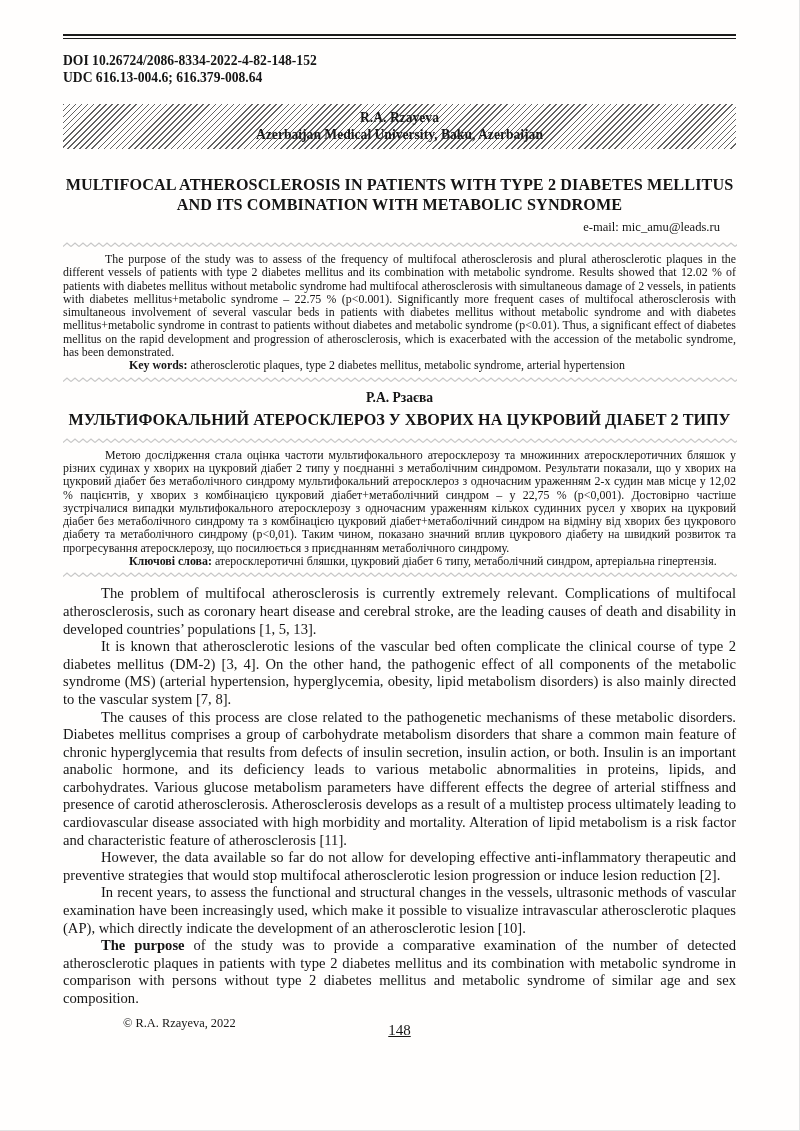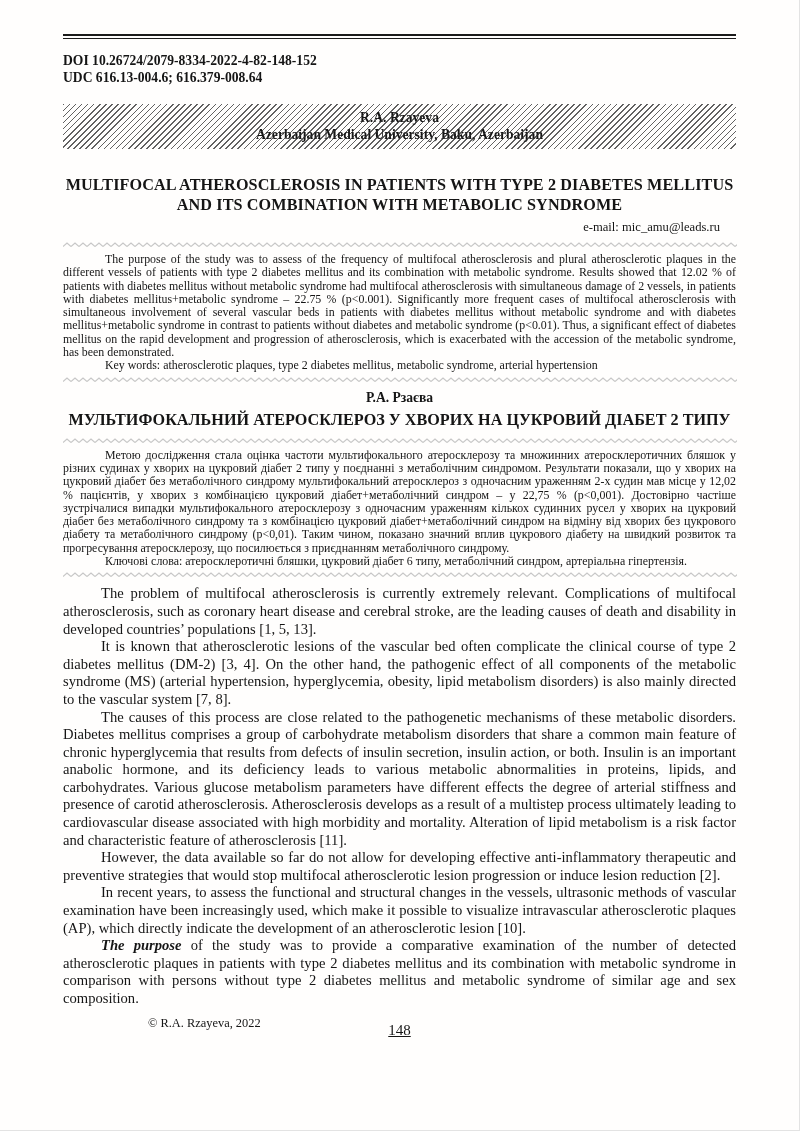--- a/index.html
+++ b/index.html
@@ -62,46 +62,46 @@
   }
   .email {
     text-align: right;
     font-size: 12.6px;
     padding-right: 16px;
     margin: 3px 0 7px 0;
   }
   .zigzag { display: block; margin: 0 0 5px 0; }
   .abstract { font-size: 11.9px; line-height: 13.3px; text-align: justify; }
   .abstract p { margin: 0; text-indent: 42px; }
-  .abstract .kw-label { font-weight: normal; }
+  .abstract .kw-label { font-weight: bold; margin-left: 24px; }
   .mid-gap { height: 4px; }
   .author-ua {
     text-align: center;
     font-weight: bold;
     font-size: 13.6px;
     margin: 7px 0 4px 0;
   }
   .title-ua {
     margin: 0 0 8px 0;
     text-align: center;
     font-size: 16.2px;
     font-weight: bold;
     line-height: 20px;
   }
   .body-text { margin-top: 7px; font-size: 14.6px; line-height: 17.6px; text-align: justify; }
   .body-text p { margin: 0; text-indent: 38px; }
-  .body-text .lead { font-weight: bold; font-style: italic; }
+  .body-text .lead { font-weight: bold; }
   .footer {
     position: relative;
     margin-top: 8px;
     height: 40px;
   }
   .copyright {
     position: absolute;
-    left: 85px;
+    left: 60px;
     top: 0;
     font-size: 12.4px;
   }
   .page-number {
     position: absolute;
     left: 50%;
     transform: translateX(-50%);
     top: 6px;
     font-size: 15px;
     text-decoration: underline;
@@ -115,21 +115,21 @@
     <pattern id="zz" width="8" height="6" patternUnits="userSpaceOnUse">
       <path d="M0 4.5 L4 1 L8 4.5" fill="none" stroke="#c7c7c7" stroke-width="1.2"></path>
     </pattern>
   </defs>
 </svg>
 
 <div class="page">
 
   <div class="double-rule"></div>
 
-  <div class="doi">DOI 10.26724/2079-8334-2022-4-82-148-152</div>
+  <div class="doi">DOI 10.26724/2086-8334-2022-4-82-148-152</div>
   <div class="udc">UDC 616.13-004.6; 616.379-008.64</div>
 
   <div class="band">
     <div>R.A. Rzayeva</div>
     <div>Azerbaijan Medical University, Baku, Azerbaijan</div>
   </div>
 
   <h1 class="title-en">
     <span>MULTIFOCAL ATHEROSCLEROSIS IN PATIENTS WITH TYPE 2 DIABETES MELLITUS</span><br>
     <span>AND ITS COMBINATION WITH METABOLIC SYNDROME</span>

